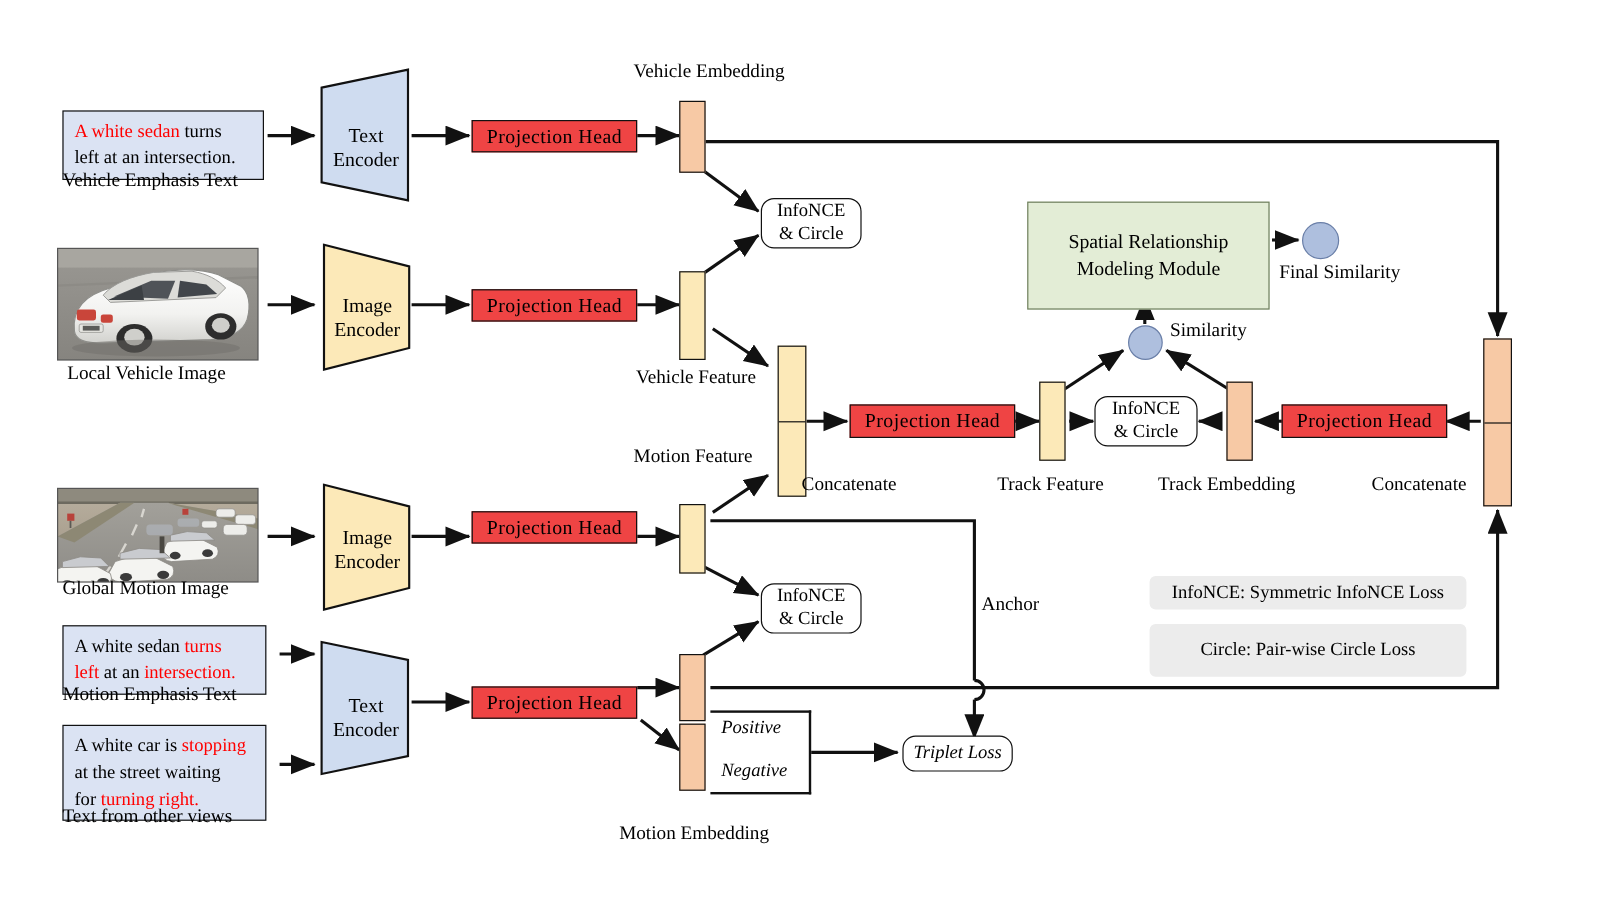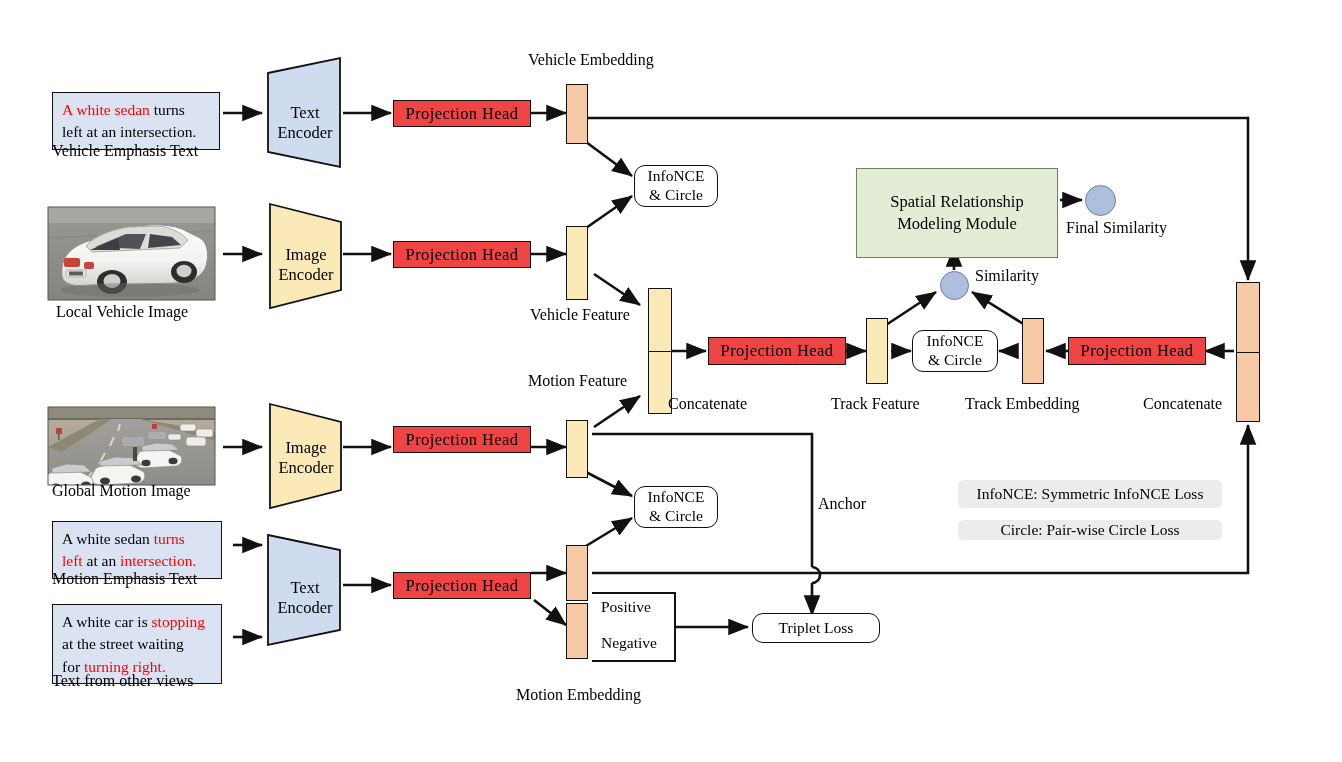--- a/index.html
+++ b/index.html
@@ -36,21 +36,21 @@
   .bar{border:1.6px solid #111;box-sizing:border-box;}
   .bar2{border:1.6px solid #111;box-sizing:border-box;display:flex;flex-direction:column;}
   .bar2 .seg{flex:1;}
   .bar2 .seg+.seg{border-top:1.5px solid #111;}
 
   .circle{border-radius:50%;background:#aebfde;border:1.4px solid #6a7fa8;}
 
   .posneg{position:absolute;box-sizing:border-box;
           border-top:2.2px solid #111;border-right:2.2px solid #111;border-bottom:2.2px solid #111;
           font-size:15.5px;}
-  .posneg .pn{position:absolute;left:9px;}
+  .posneg .pn{position:absolute;left:9px;font-style:italic;}
 </style>
 </head>
 <body>
 
 <div id="stage">
 
   <svg id="svglayer" viewBox="0 0 1342 762" xmlns="http://www.w3.org/2000/svg">
     <defs>
       <marker id="ah" markerWidth="9" markerHeight="9" refX="7.6" refY="3.2" orient="auto" markerUnits="strokeWidth">
         <path d="M0,0 L8,3.2 L0,6.4 z" fill="#111"></path>
@@ -357,18 +357,18 @@
   <div class="node circle" style="left:1085px;top:185px;width:31px;height:31px;"></div>
   <div class="caption" style="left:1066px;top:219px;">Final  Similarity</div>
 
   <div class="caption" style="left:818px;top:495px;">Anchor</div>
 
   <div class="posneg" style="left:592px;top:592px;width:84px;height:70px;">
     <div class="pn" style="top:4px;">Positive</div>
     <div class="pn" style="top:40px;">Negative</div>
   </div>
 
-  <div class="node lossbox" style="left:752px;top:613px;width:128px;height:30px;">Triplet  Loss</div>
+  <div class="node lossbox" style="left:752px;top:613px;width:92px;height:30px;font-style:italic;">Triplet  Loss</div>
 
   <div class="node legendbox" style="left:958px;top:480px;width:264px;height:28px;">InfoNCE: Symmetric  InfoNCE Loss</div>
-  <div class="node legendbox" style="left:958px;top:520px;width:264px;height:20px;">Circle:  Pair-wise  Circle  Loss</div>
+  <div class="node legendbox" style="left:958px;top:520px;width:264px;height:44px;">Circle:  Pair-wise  Circle  Loss</div>
 
 </div>
 
 </body></html>

